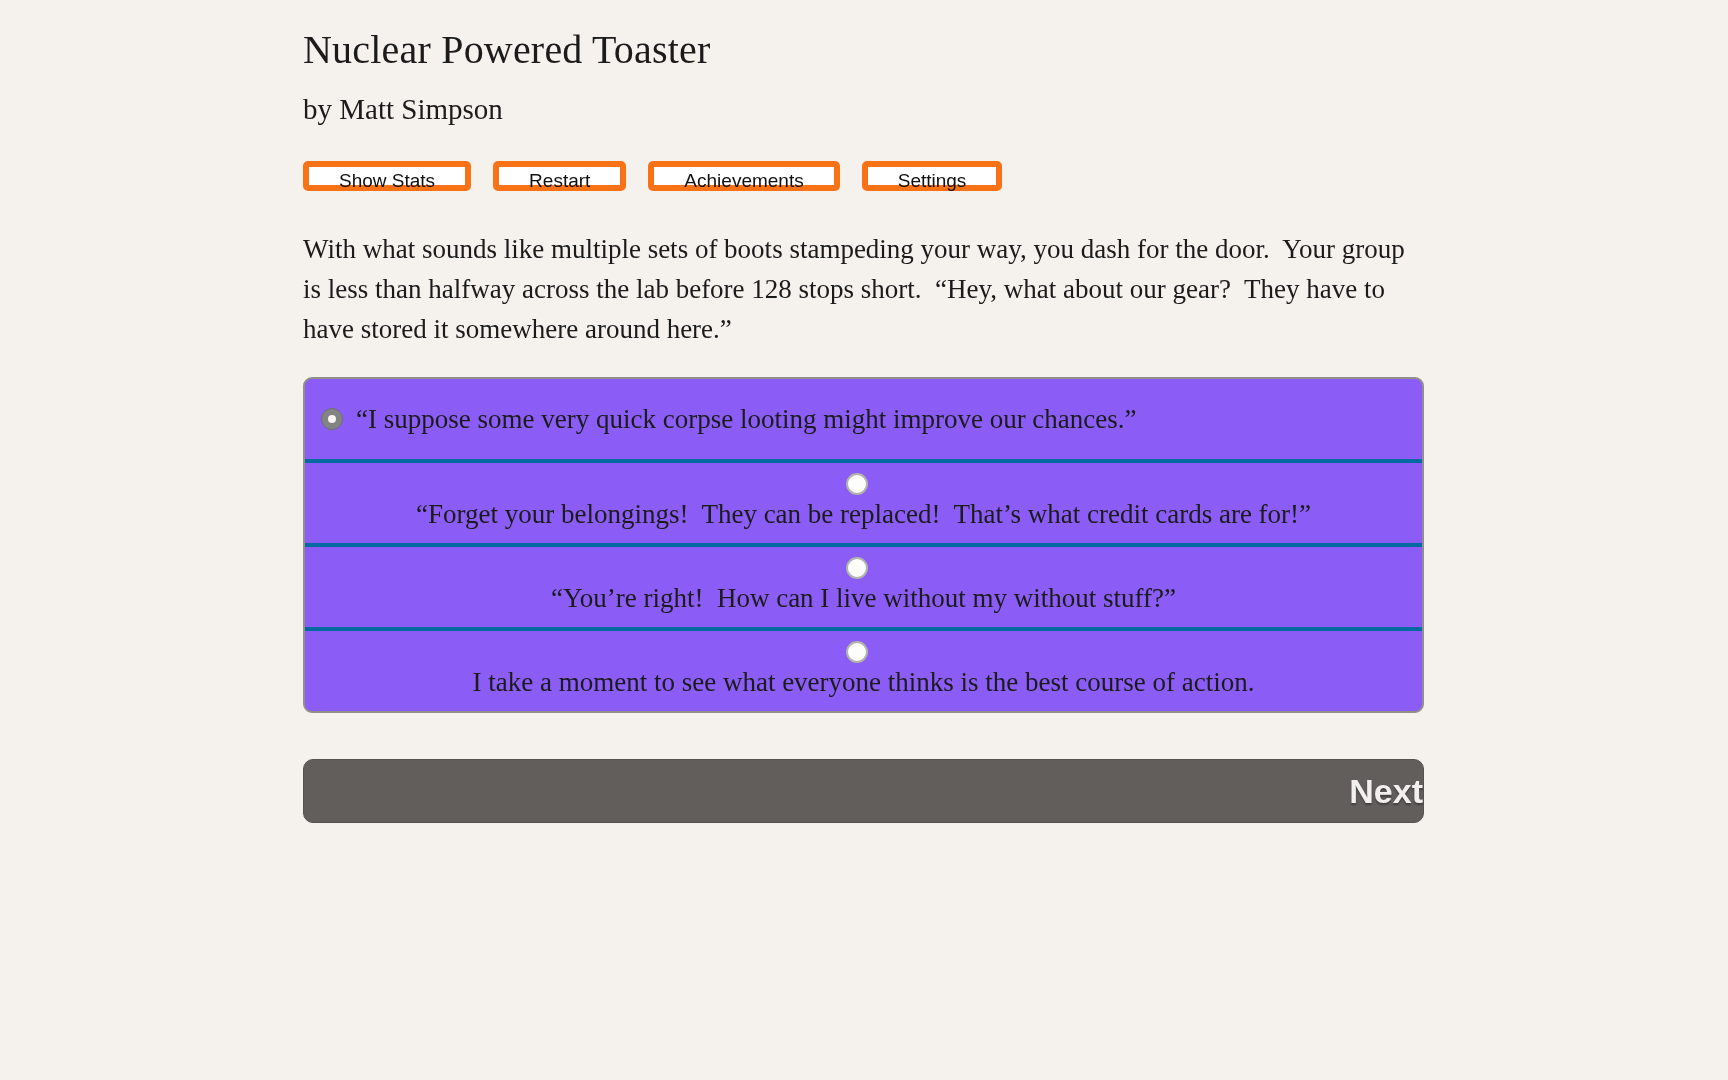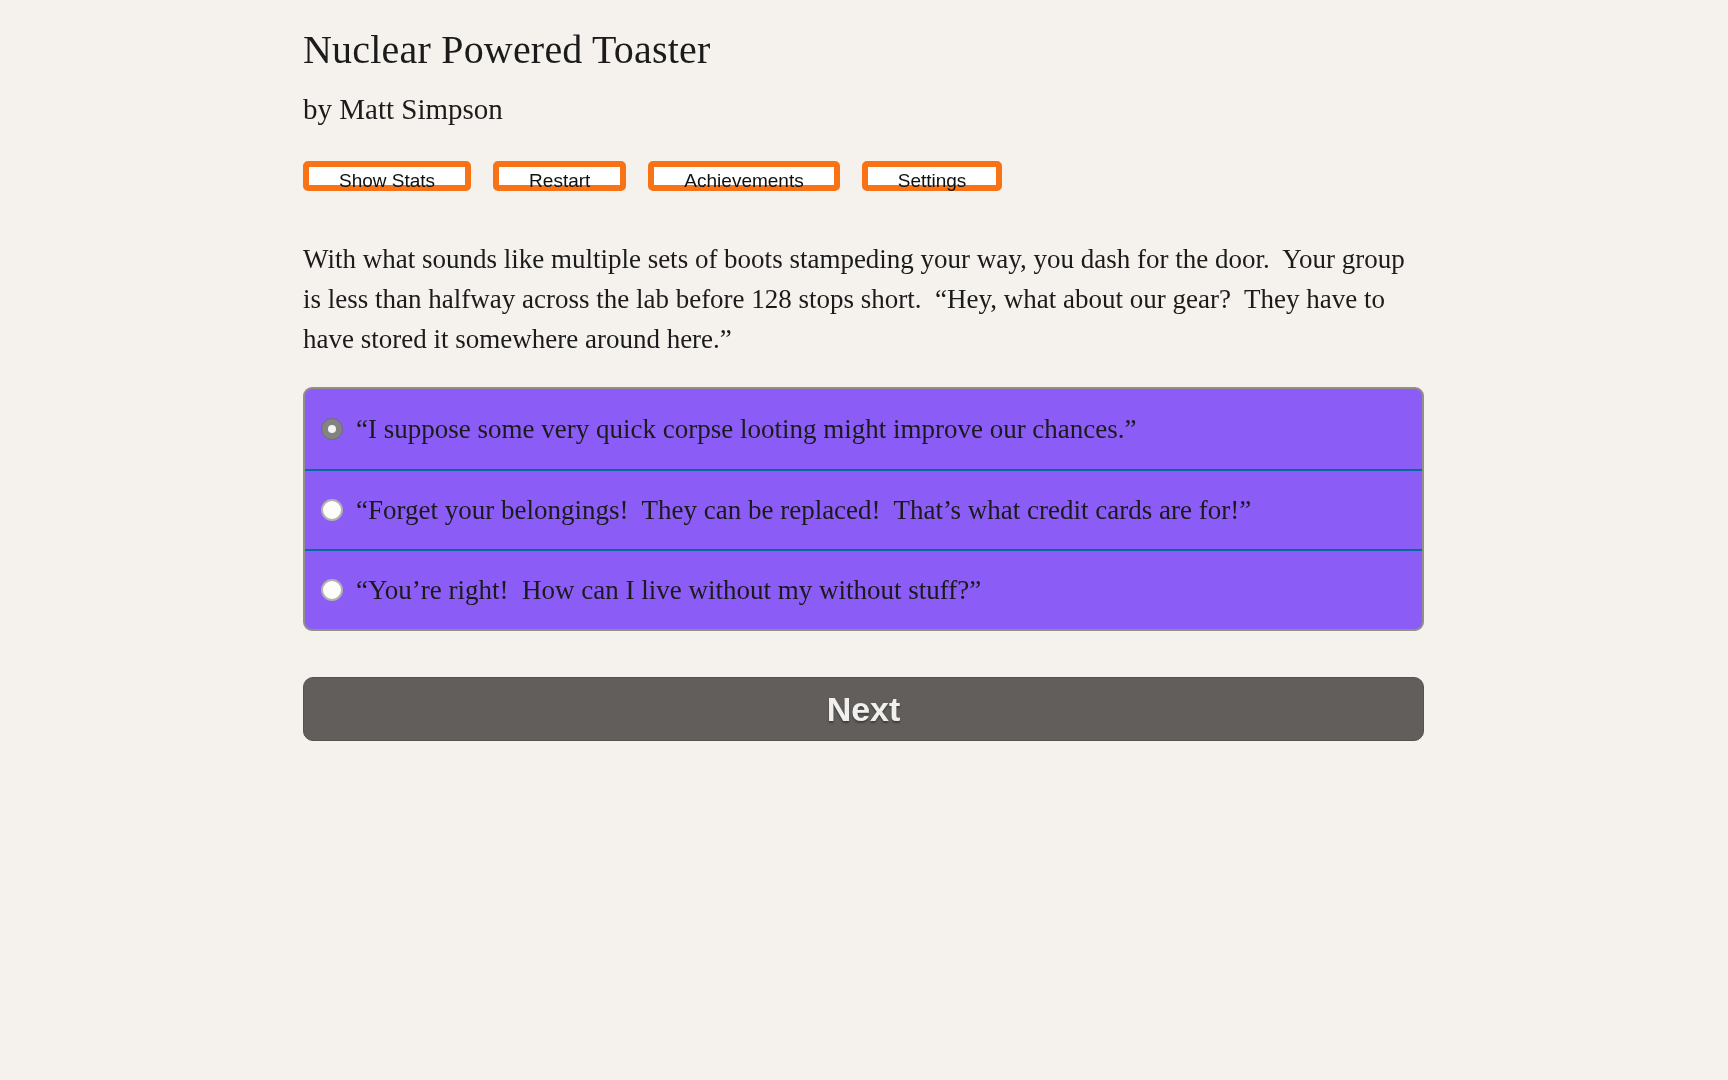--- a/index.html
+++ b/index.html
@@ -40,21 +40,21 @@
     background: #ffffff;
     border: 6px solid #f97316;
     border-radius: 5px;
     font-family: "Liberation Sans", sans-serif;
     font-size: 19px;
     color: #111111;
     line-height: 28px;
     cursor: pointer;
     white-space: nowrap;
   }
-  .story { margin-top: 48px; }
+  .story { margin-top: 38px; }
   .story-paragraph {
     font-size: 27px;
     line-height: 40px;
     white-space: pre-wrap;
     margin-bottom: 28px;
   }
   .choices-box {
     margin-top: 22px;
     border: 2px solid #918f8a;
     border-radius: 9px;
@@ -62,21 +62,22 @@
     background: #8b5cf6;
   }
   .choice-row {
     display: flex;
     align-items: center;
     min-height: 80px;
     padding: 10px 16px;
     cursor: pointer;
   }
   .choice-row + .choice-row {
-    border-top: 2px solid #0369a1;
+    border-top: 4px solid #0369a1;
+    flex-direction: column;
   }
   .choice-radio {
     flex: 0 0 auto;
     width: 22px;
     height: 22px;
     border-radius: 50%;
     background: #fdfdfc;
     border: 2px solid #b4b2ae;
     margin-right: 13px;
     position: relative;
@@ -108,20 +109,21 @@
     background: #615e5b;
     border: 1px solid #55524f;
     border-radius: 10px;
     color: #f2f0ee;
     font-family: "Liberation Sans", sans-serif;
     font-size: 34px;
     font-weight: bold;
     text-shadow: 0 2px 2px rgba(0,0,0,0.35);
     cursor: pointer;
     display: block;
+    text-align: right;
   }
 </style>
 </head>
 <body>
 
 <div class="content">
 
   <h1 class="game-title">Nuclear Powered Toaster</h1>
 
   <div class="game-byline">by Matt Simpson</div>
@@ -143,17 +145,21 @@
       <span class="choice-label">“I suppose some very quick corpse looting might improve our chances.”</span>
     </div>
     <div class="choice-row" role="radio" aria-checked="false">
       <span class="choice-radio"></span>
       <span class="choice-label">“Forget your belongings!  They can be replaced!  That’s what credit cards are for!”</span>
     </div>
     <div class="choice-row" role="radio" aria-checked="false">
       <span class="choice-radio"></span>
       <span class="choice-label">“You’re right!  How can I live without my without stuff?”</span>
     </div>
+    <div class="choice-row" role="radio" aria-checked="false">
+      <span class="choice-radio"></span>
+      <span class="choice-label">I take a moment to see what everyone thinks is the best course of action.</span>
+    </div>
   </div>
 
   <button class="next-button">Next</button>
 
 </div>
 
 </body></html>

